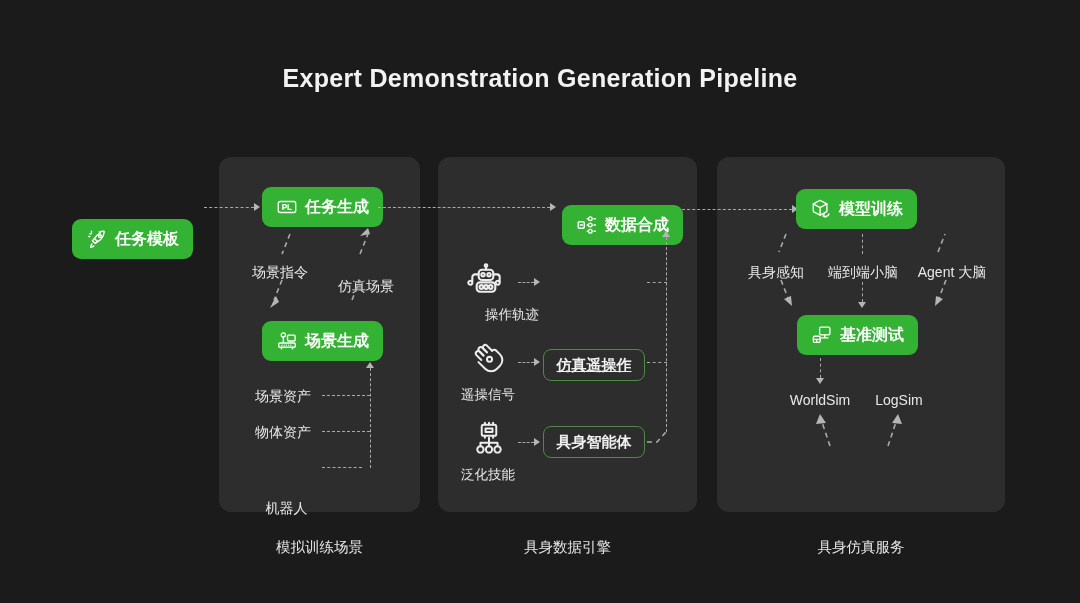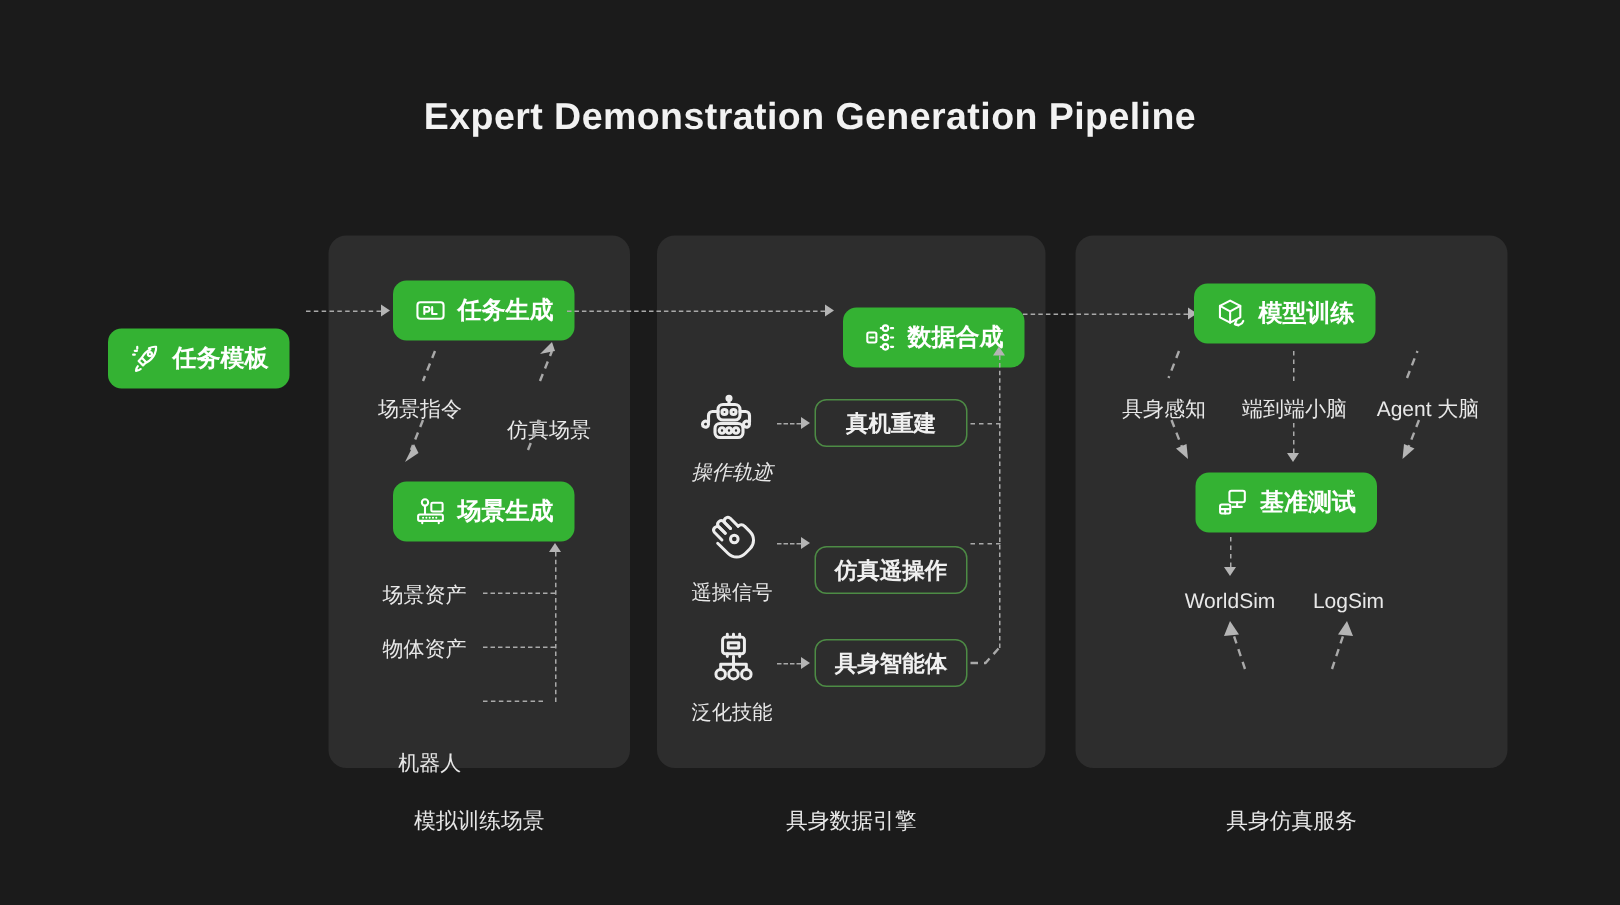--- a/index.html
+++ b/index.html
@@ -207,40 +207,37 @@
       <circle cx="10.2" cy="7.6" r="1"></circle>
         <circle cx="13.8" cy="7.6" r="1"></circle>
       <path d="M7.6 7.4H5.4a1.6 1.6 0 0 0-1.6 1.6v2.6M16.4 7.4h2.2a1.6 1.6 0 0 1 1.6 1.6v2.6"></path>
       <rect x="6.4" y="12.2" width="11.2" height="5.6" rx="2"></rect>
       <circle cx="9.2" cy="15" r="1.1"></circle>
         <circle cx="12" cy="15" r="1.1"></circle>
         <circle cx="14.8" cy="15" r="1.1"></circle>
       <path d="M3.8 12.4a1.2 1.2 0 1 0 0 .1M20.2 12.4a1.2 1.2 0 1 0 0 .1"></path>
     </svg>
   </div>
-  <div class="lbl small" style="left:460px; top:306px; width:56px;font-style:italic;">操作轨迹</div>
+  <div class="lbl small" style="left:484px; top:306px; width:56px;">操作轨迹</div>
   <div class="dash-h" style="left:518px; top:282px; width:16px;"></div>
   <div class="arrow right" style="left:534px; top:278px;"></div>
-  <div class="obox" style="left:543px; top:266px; width:102px;">
-    <span>真机重建</span>
-  </div>
 
   <div class="licon" style="left:468px; top:340px;">
     <svg width="38" height="38" viewBox="0 0 24 24" fill="none" stroke="#ededed" stroke-width="1.25" stroke-linecap="round" stroke-linejoin="round">
       <path d="M8.4 12.6 5.2 9.4a1.5 1.5 0 0 1 2.1-2.1l2.5 2.5"></path>
       <path d="M9.8 9.8 6.9 6.9a1.5 1.5 0 0 1 2.1-2.1l3 3"></path>
       <path d="M12 7.8 9.7 5.5a1.5 1.5 0 0 1 2.1-2.1l3.4 3.4"></path>
       <path d="M15.2 6.8c.8-.8 2-.8 2.7 0l2.3 2.3c2 2 2 5.2 0 7.2l-2 2c-2 2-5.2 2-7.2 0L6.6 14"></path>
       <circle cx="13.6" cy="12.2" r="1.6"></circle>
     </svg>
   </div>
   <div class="lbl small" style="left:460px; top:386px; width:56px;">遥操信号</div>
   <div class="dash-h" style="left:518px; top:362px; width:16px;"></div>
   <div class="arrow right" style="left:534px; top:358px;"></div>
-  <div class="obox" style="left:543px; top:364px; width:102px;">
+  <div class="obox" style="left:543px; top:349px; width:102px;text-decoration:underline;">
     <span>仿真遥操作</span>
   </div>
 
   <div class="licon" style="left:470px; top:420px;">
     <svg width="38" height="38" viewBox="0 0 24 24" fill="none" stroke="#ededed" stroke-width="1.25" stroke-linecap="round" stroke-linejoin="round">
       <rect x="7.4" y="3" width="9.2" height="7" rx="1.2"></rect>
       <path d="M9.8 5.4h4.4v2.2H9.8z"></path>
       <path d="M9.4 3V1.8M12 3V1.8M14.6 3V1.8M9.4 10v1.2M14.6 10v1.2"></path>
       <path d="M12 11.2v3.2M12 14.4H6.6v2.2M12 14.4h5.4v2.2"></path>
       <circle cx="6.6" cy="18.6" r="2"></circle>

